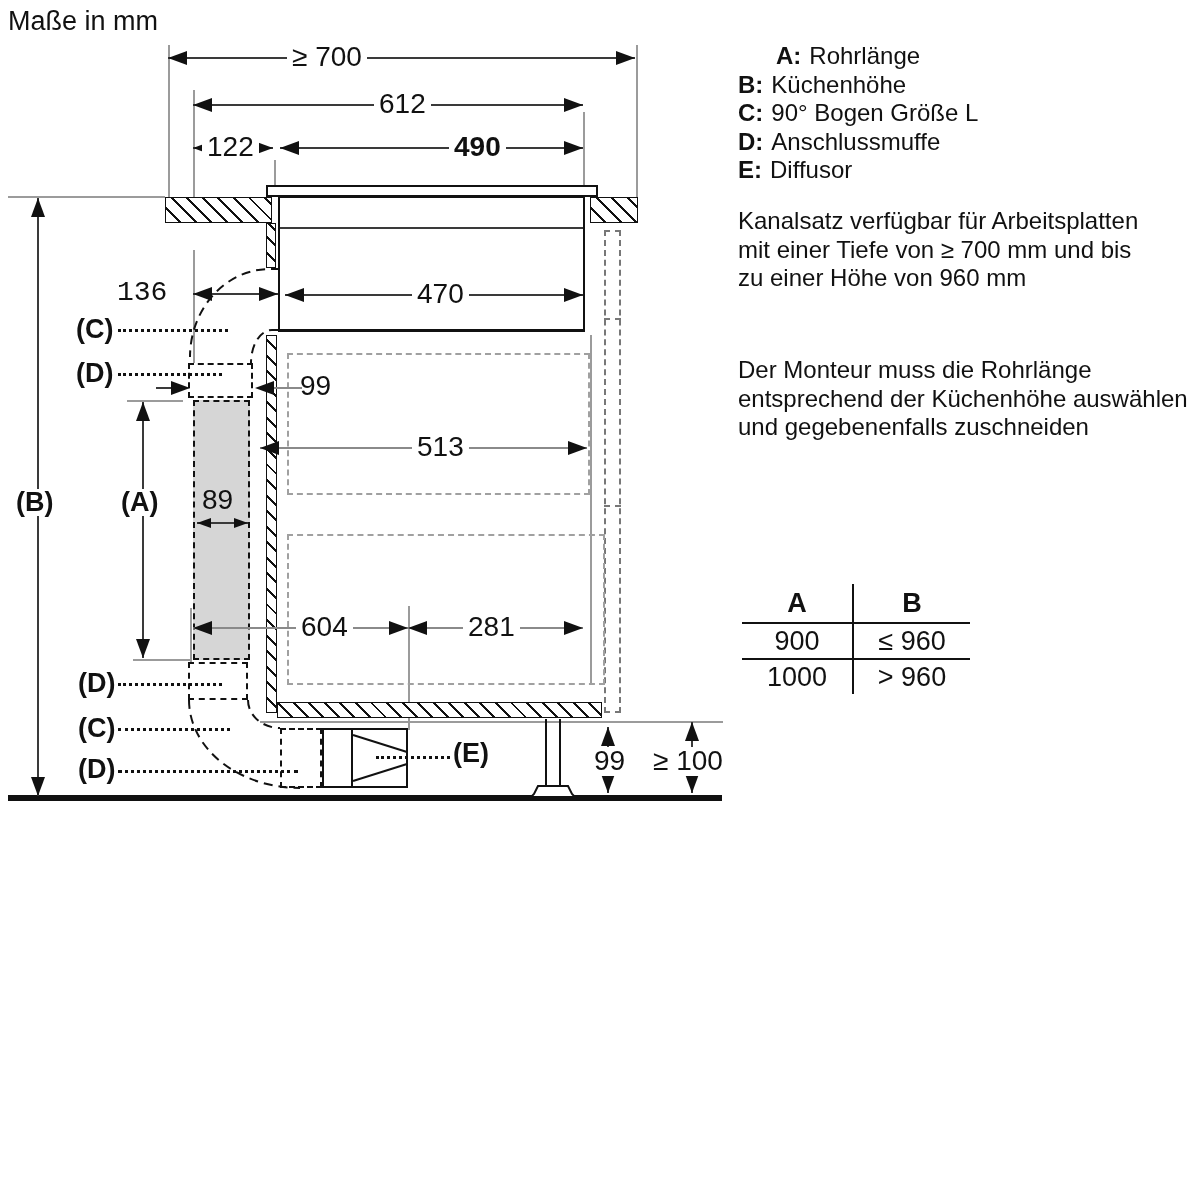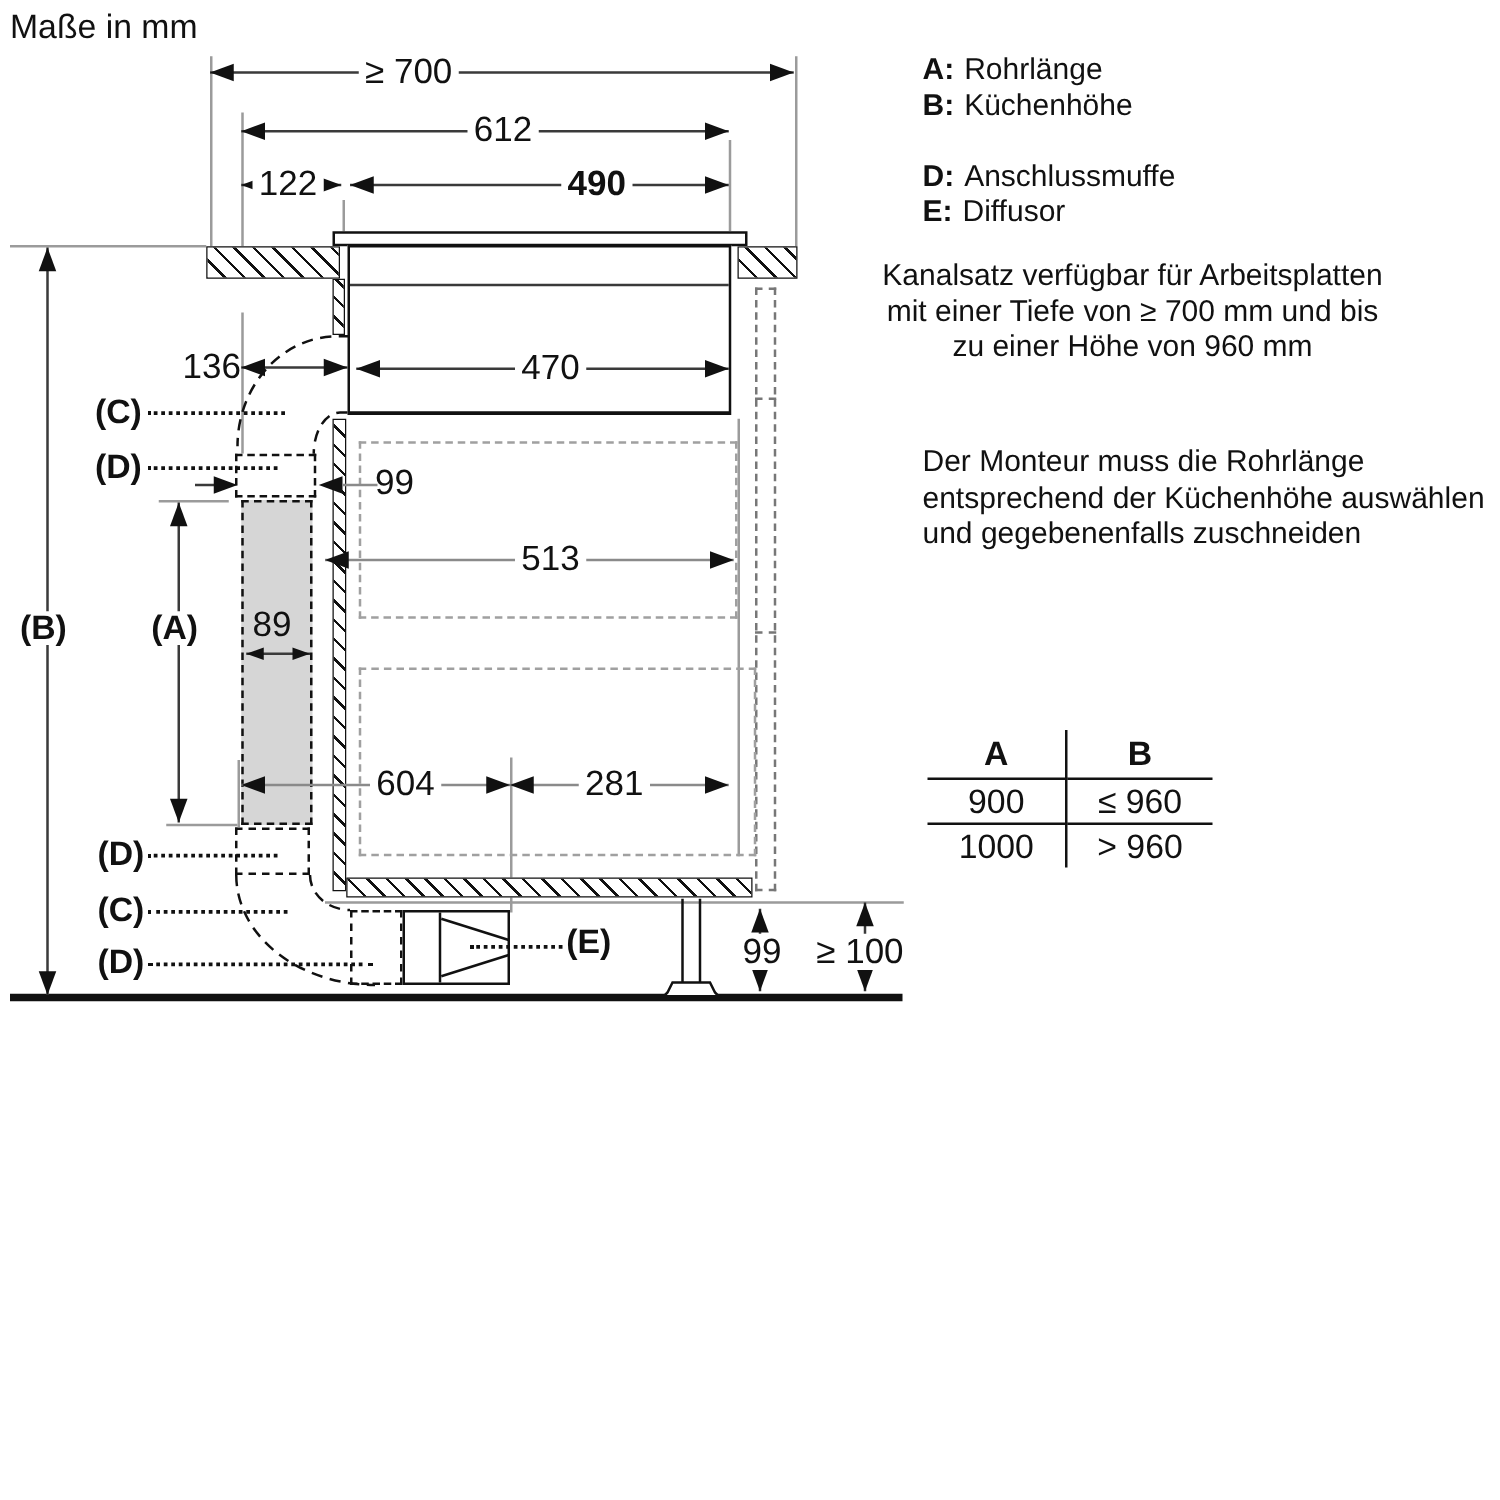--- a/index.html
+++ b/index.html
@@ -127,21 +127,21 @@
   <div class="ah r" style="left:254px;top:141px;"></div>
   <div class="dtext" style="left:202px;top:133px;">122</div>
   <div class="dim" style="left:280px;top:147px;width:303px;height:1.5px;"></div>
   <div class="ah l" style="left:280px;top:141px;"></div>
   <div class="ah r" style="left:564px;top:141px;"></div>
   <div class="dtext" style="left:449px;top:133px;font-weight:bold;">490</div>
 
   <div class="dim" style="left:193px;top:293px;width:85px;height:1.5px;"></div>
   <div class="ah l" style="left:193px;top:287px;"></div>
   <div class="ah r" style="left:259px;top:287px;"></div>
-  <div class="dtext nobg" style="left:146px;top:279px;">136</div>
+  <div class="dtext nobg" style="left:117px;top:279px;font-family:Liberation Mono, monospace;">136</div>
 
   <div class="dim" style="left:285px;top:294px;width:298px;height:1.5px;"></div>
   <div class="ah l" style="left:285px;top:288px;"></div>
   <div class="ah r" style="left:564px;top:288px;"></div>
   <div class="dtext" style="left:412px;top:280px;">470</div>
 
   <div class="dim" style="left:156px;top:387px;width:18px;height:1.5px;"></div>
   <div class="ah r" style="left:171px;top:381px;"></div>
   <div class="ah l" style="left:255px;top:381px;"></div>
   <div class="dimg" style="left:274px;top:387px;width:28px;height:1.5px;"></div>
@@ -191,34 +191,37 @@
   <div class="dots" style="left:118px;top:373px;width:104px;"></div>
   <div class="blabel" style="left:76px;top:670px;">(D)</div>
   <div class="dots" style="left:118px;top:683px;width:104px;"></div>
   <div class="blabel" style="left:76px;top:715px;">(C)</div>
   <div class="dots" style="left:118px;top:728px;width:112px;"></div>
   <div class="blabel" style="left:76px;top:756px;">(D)</div>
   <div class="dots" style="left:118px;top:770px;width:180px;"></div>
   <div class="dots" style="left:376px;top:756px;width:74px;"></div>
   <div class="blabel" style="left:451px;top:740px;">(E)</div>
 
-  <div class="legend-row" style="left:738px;top:42px;">
+  <div class="legend-row" style="left:776px;top:42px;">
     <span class="legend-key">A:</span><span>Rohrlänge</span>
   </div>
   <div class="legend-row" style="left:738px;top:71px;">
     <span class="legend-key">B:</span><span>Küchenhöhe</span>
   </div>
+  <div class="legend-row" style="left:738px;top:99px;">
+    <span class="legend-key">C:</span><span>90° Bogen Größe L</span>
+  </div>
   <div class="legend-row" style="left:738px;top:128px;">
     <span class="legend-key">D:</span><span>Anschlussmuffe</span>
   </div>
   <div class="legend-row" style="left:738px;top:156px;">
     <span class="legend-key">E:</span><span>Diffusor</span>
   </div>
 
-  <div class="note" style="left:696px;top:207px;width:420px;text-align:center;">Kanalsatz verfügbar für Arbeitsplatten mit einer Tiefe von ≥ 700 mm und bis zu einer Höhe von 960 mm</div>
+  <div class="note" style="left:738px;top:207px;width:420px;">Kanalsatz verfügbar für Arbeitsplatten mit einer Tiefe von ≥ 700 mm und bis zu einer Höhe von 960 mm</div>
   <div class="note" style="left:738px;top:356px;width:452px;">Der Monteur muss die Rohrlänge entsprechend der Küchenhöhe auswählen und gegebenenfalls zuschneiden</div>
 
   <div id="ab-table">
     <div class="cell hd c1 rb">A</div>
     <div class="cell hd rb">B</div>
     <div class="cell c1 rb">900</div>
     <div class="cell rb">≤ 960</div>
     <div class="cell c1">1000</div>
     <div class="cell">&gt; 960</div>
   </div>

